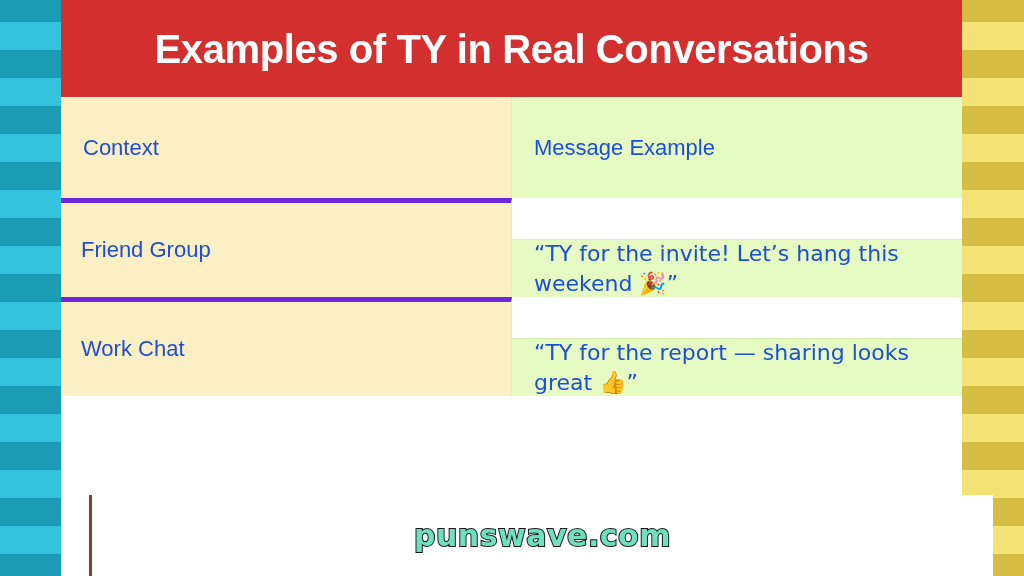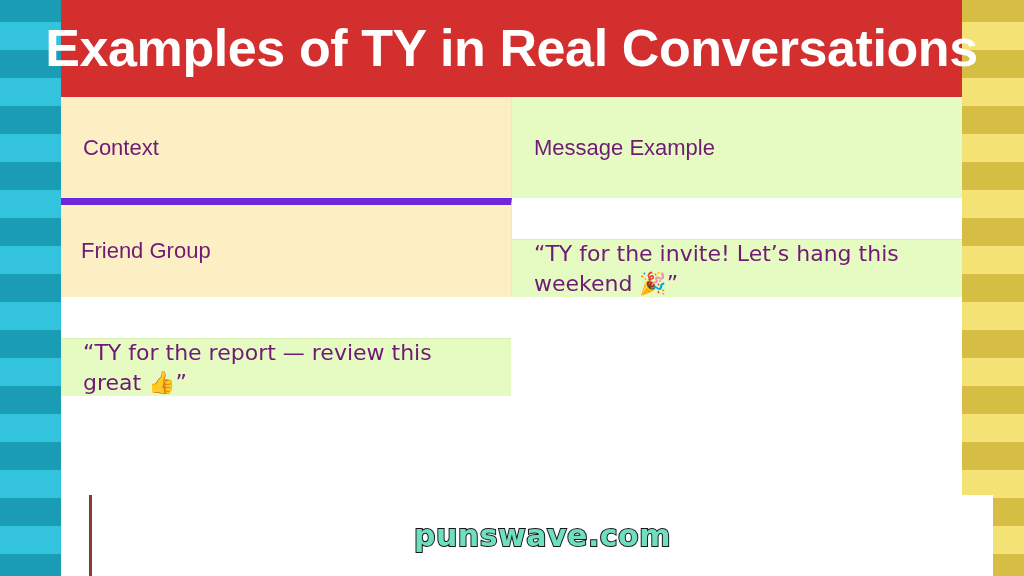--- a/index.html
+++ b/index.html
@@ -63,21 +63,21 @@
     height: 97px;
     background: #d32f2f;
     display: flex;
     align-items: center;
     justify-content: center;
     box-sizing: border-box;
     padding: 0 18px;
   }
   .header-title {
     color: #ffffff;
-    font-size: 52px;
+    font-size: 40px;
     font-weight: bold;
     letter-spacing: -0.4px;
     line-height: 1.05;
     text-align: center;
     white-space: nowrap;
   }
 
   
   .table {
     position: absolute;
@@ -98,33 +98,33 @@
   .row.r1 { height: 99px; }
   .row.r2 { height: 99px; }
   .row.r3 { height: 99px; }
 
   .cell {
     box-sizing: border-box;
     display: flex;
     align-items: center;
     padding: 6px 22px;
     font-size: 22px;
-    color: #701a75;
+    color: #1d4ed8;
     line-height: 1.32;
   }
   .cell.ctx {
     width: 451px;
     background: #fcefc3;
     border-right: 1px solid #f3e7bb;
   }
   .cell.msg {
     width: 450px;
     background: #e5fbc2;
   }
-  .row + .row .cell.ctx { border-top: 7px solid #6d28d9; padding-left: 20px; }
+  .row + .row .cell.ctx { border-top: 5px solid #6d28d9; padding-left: 20px; }
   .row + .row .cell.msg { border-top: 1px solid #d8efb4; margin-top: 41px; }
 
   .cell-text { display: block; }
   .emoji { font-family: "DejaVu Sans", sans-serif; }
 
   
   .footer {
     position: absolute;
     left: 0;
     top: 495px;
@@ -224,22 +224,25 @@
       <div class="row r1">
         <div class="cell ctx">
           <span class="cell-text">Friend Group</span>
         </div>
         <div class="cell msg">
           <span class="cell-text emoji">“TY for the invite! Let’s hang this weekend 🎉”</span>
         </div>
       </div>
 
       <div class="row r2">
+        <div class="cell ctx">
+          <span class="cell-text">Work Chat</span>
+        </div>
         <div class="cell msg">
-          <span class="cell-text emoji">“TY for the report — review this great 👍”</span>
+          <span class="cell-text emoji">“TY for the report — sharing looks great 👍”</span>
         </div>
       </div>
 
 
     </div>
 
     <div class="footer">
       <div class="watermark">punswave.com</div>
     </div>
 

